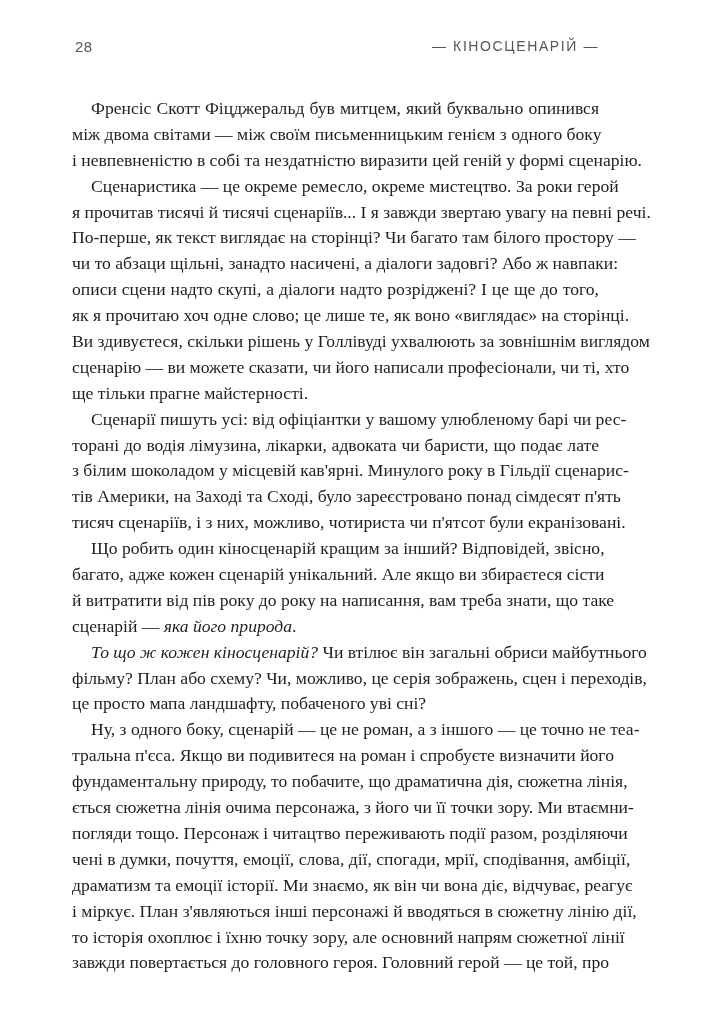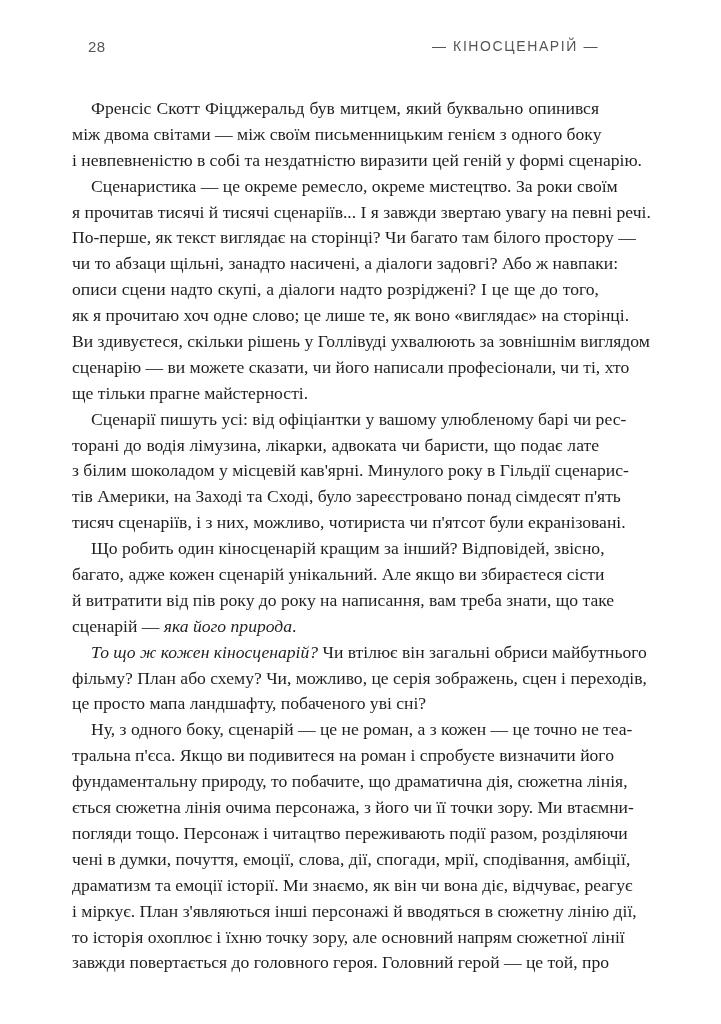--- a/index.html
+++ b/index.html
@@ -7,21 +7,21 @@
       width: 721px; height: 1024px; position: relative; overflow: hidden;
       font-family: "Liberation Serif", "DejaVu Serif", serif;
       color: #1e1e1e;
     }
     .header {
       position: absolute; top: 38px; left: 72px; width: 527px; height: 22px;
       font-family: "Liberation Sans", "DejaVu Sans", sans-serif;
       color: #555;
     }
     .page-number {
-      position: absolute; left: 16px; top: 0;
+      position: absolute; left: 3px; top: 0;
       font-size: 15px; letter-spacing: 0.5px;
     }
     .running-title {
       position: absolute; left: 0; right: 0; top: 0; text-align: right;
       font-size: 14px; letter-spacing: 1.6px;
     }
     .body-text {
       position: absolute; top: 96px; left: 72px; width: 527px;
       font-size: 17.6px; line-height: 25.9px;
     }
@@ -41,21 +41,21 @@
   <span class="running-title">— КІНОСЦЕНАРІЙ —</span>
 </div>
 
 <div class="body-text" id="body-text">
     <div>
       <span class="line indent"><span>Френсіс Скотт Фіцджеральд був митцем, який буквально опинився</span></span>
       <span class="line"><span>між двома світами — між своїм письменницьким генієм з одного боку</span></span>
       <span class="line last"><span>і невпевненістю в собі та нездатністю виразити цей геній у формі сценарію.</span></span>
     </div>
     <div>
-      <span class="line indent"><span>Сценаристика — це окреме ремесло, окреме мистецтво. За роки своїм</span></span>
+      <span class="line indent"><span>Сценаристика — це окреме ремесло, окреме мистецтво. За роки герой</span></span>
       <span class="line"><span>я прочитав тисячі й тисячі сценаріїв... І я завжди звертаю увагу на певні речі.</span></span>
       <span class="line"><span>По-перше, як текст виглядає на сторінці? Чи багато там білого простору —</span></span>
       <span class="line"><span>чи то абзаци щільні, занадто насичені, а діалоги задовгі? Або ж навпаки:</span></span>
       <span class="line"><span>описи сцени надто скупі, а діалоги надто розріджені? І це ще до того,</span></span>
       <span class="line"><span>як я прочитаю хоч одне слово; це лише те, як воно «виглядає» на сторінці.</span></span>
       <span class="line"><span>Ви здивуєтеся, скільки рішень у Голлівуді ухвалюють за зовнішнім виглядом</span></span>
       <span class="line"><span>сценарію — ви можете сказати, чи його написали професіонали, чи ті, хто</span></span>
       <span class="line last"><span>ще тільки прагне майстерності.</span></span>
     </div>
     <div>
@@ -70,21 +70,21 @@
       <span class="line"><span>багато, адже кожен сценарій унікальний. Але якщо ви збираєтеся сісти</span></span>
       <span class="line"><span>й витратити від пів року до року на написання, вам треба знати, що таке</span></span>
       <span class="line last"><span>сценарій — </span><span class="it">яка його природа</span><span>.</span></span>
     </div>
     <div>
       <span class="line indent"><span class="it">То що ж кожен кіносценарій?</span><span> Чи втілює він загальні обриси майбутнього</span></span>
       <span class="line"><span>фільму? План або схему? Чи, можливо, це серія зображень, сцен і переходів,</span></span>
       <span class="line last"><span>це просто мапа ландшафту, побаченого уві сні?</span></span>
     </div>
     <div>
-      <span class="line indent"><span>Ну, з одного боку, сценарій — це не роман, а з кожен — це точно не теа-</span></span>
+      <span class="line indent"><span>Ну, з одного боку, сценарій — це не роман, а з іншого — це точно не теа-</span></span>
       <span class="line"><span>тральна п'єса. Якщо ви подивитеся на роман і спробуєте визначити його</span></span>
       <span class="line"><span>фундаментальну природу, то побачите, що драматична дія, сюжетна лінія,</span></span>
       <span class="line"><span>ється сюжетна лінія очима персонажа, з його чи її точки зору. Ми втаємни-</span></span>
       <span class="line"><span>погляди тощо. Персонаж і читацтво переживають події разом, розділяючи</span></span>
       <span class="line"><span>чені в думки, почуття, емоції, слова, дії, спогади, мрії, сподівання, амбіції,</span></span>
       <span class="line"><span>драматизм та емоції історії. Ми знаємо, як він чи вона діє, відчуває, реагує</span></span>
       <span class="line"><span>і міркує. План з'являються інші персонажі й вводяться в сюжетну лінію дії,</span></span>
       <span class="line"><span>то історія охоплює і їхню точку зору, але основний напрям сюжетної лінії</span></span>
       <span class="line"><span>завжди повертається до головного героя. Головний герой — це той, про</span></span>
     </div>

